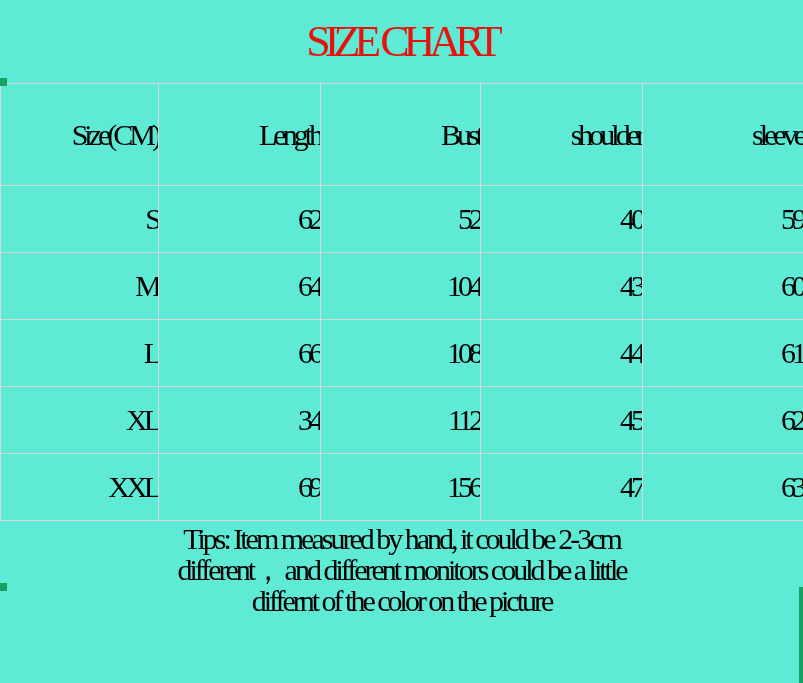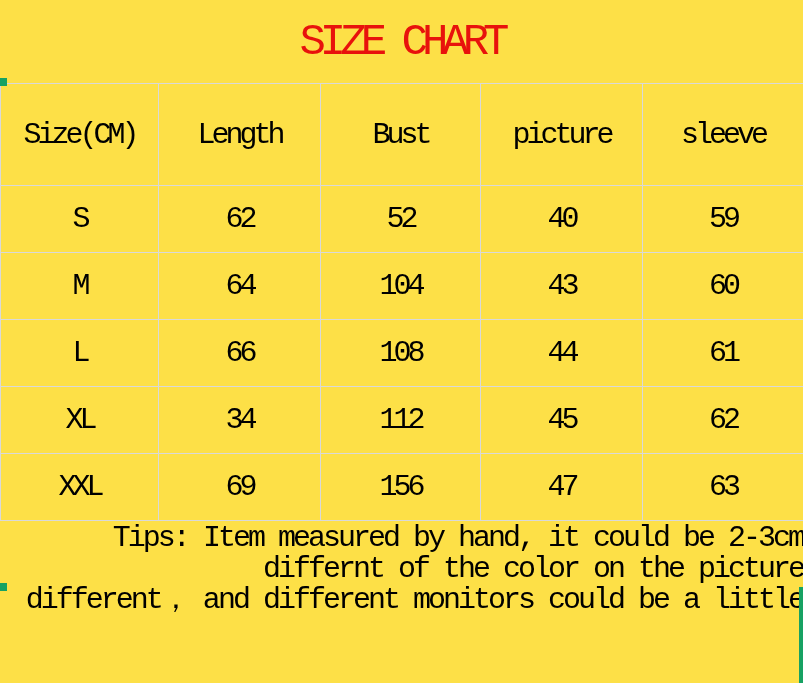--- a/index.html
+++ b/index.html
@@ -4,23 +4,23 @@
 <style>
   html, body {
     margin: 0;
     padding: 0;
     background: #ffffff;
   }
   .page {
     position: relative;
     width: 803px;
     height: 683px;
-    background: #fde047;
+    background: #5eead4;
     overflow: hidden;
-    font-family: Liberation Mono, monospace;
+    font-family: Liberation Serif, serif;
     color: #000000;
   }
   .title-bar {
     height: 83px;
     display: flex;
     align-items: center;
     justify-content: center;
     font-size: 44px;
     letter-spacing: -6px;
     color: #e8120c;
@@ -32,34 +32,34 @@
     table-layout: fixed;
   }
   table.size-table col.c0 { width: 158px; }
   table.size-table col.c1 { width: 162px; }
   table.size-table col.c2 { width: 160px; }
   table.size-table col.c3 { width: 162px; }
   table.size-table col.c4 { width: 161px; }
   table.size-table th,
   table.size-table td {
     border: 1px solid #d9d9d9;
-    text-align: center;
+    text-align: right;
     vertical-align: middle;
     font-weight: normal;
     font-size: 30px;
     letter-spacing: -4px;
     padding: 0;
     white-space: nowrap;
     overflow: hidden;
   }
   table.size-table th { height: 101px; }
   table.size-table td { height: 66px; }
   .tips {
     margin-top: 2px;
-    text-align: right;
+    text-align: center;
     font-size: 30px;
     letter-spacing: -3px;
     line-height: 31px;
     white-space: nowrap;
   }
   .green-strip {
     position: absolute;
     right: 0;
     top: 587px;
     width: 4px;
@@ -89,21 +89,21 @@
         <col class="c1">
         <col class="c2">
         <col class="c3">
         <col class="c4">
     </colgroup>
     <thead>
       <tr>
         <th>Size(CM)</th>
         <th>Length</th>
         <th>Bust</th>
-        <th>picture</th>
+        <th>shoulder</th>
         <th>sleeve</th>
       </tr>
     </thead>
     <tbody>
       <tr>
         <td>S</td>
         <td>62</td>
         <td>52</td>
         <td>40</td>
         <td>59</td>
@@ -134,21 +134,21 @@
         <td>69</td>
         <td>156</td>
         <td>47</td>
         <td>63</td>
       </tr>
     </tbody>
   </table>
 
   <div class="tips">
     <div>Tips: Item measured by hand, it could be 2-3cm</div>
+    <div>different， and different monitors could be a little</div>
     <div>differnt of the color on the picture</div>
-    <div>different， and different monitors could be a little</div>
   </div>
 
   <div class="green-strip"></div>
   <div class="green-mark top"></div>
   <div class="green-mark bottom"></div>
 
 </div>
 
 </body></html>

